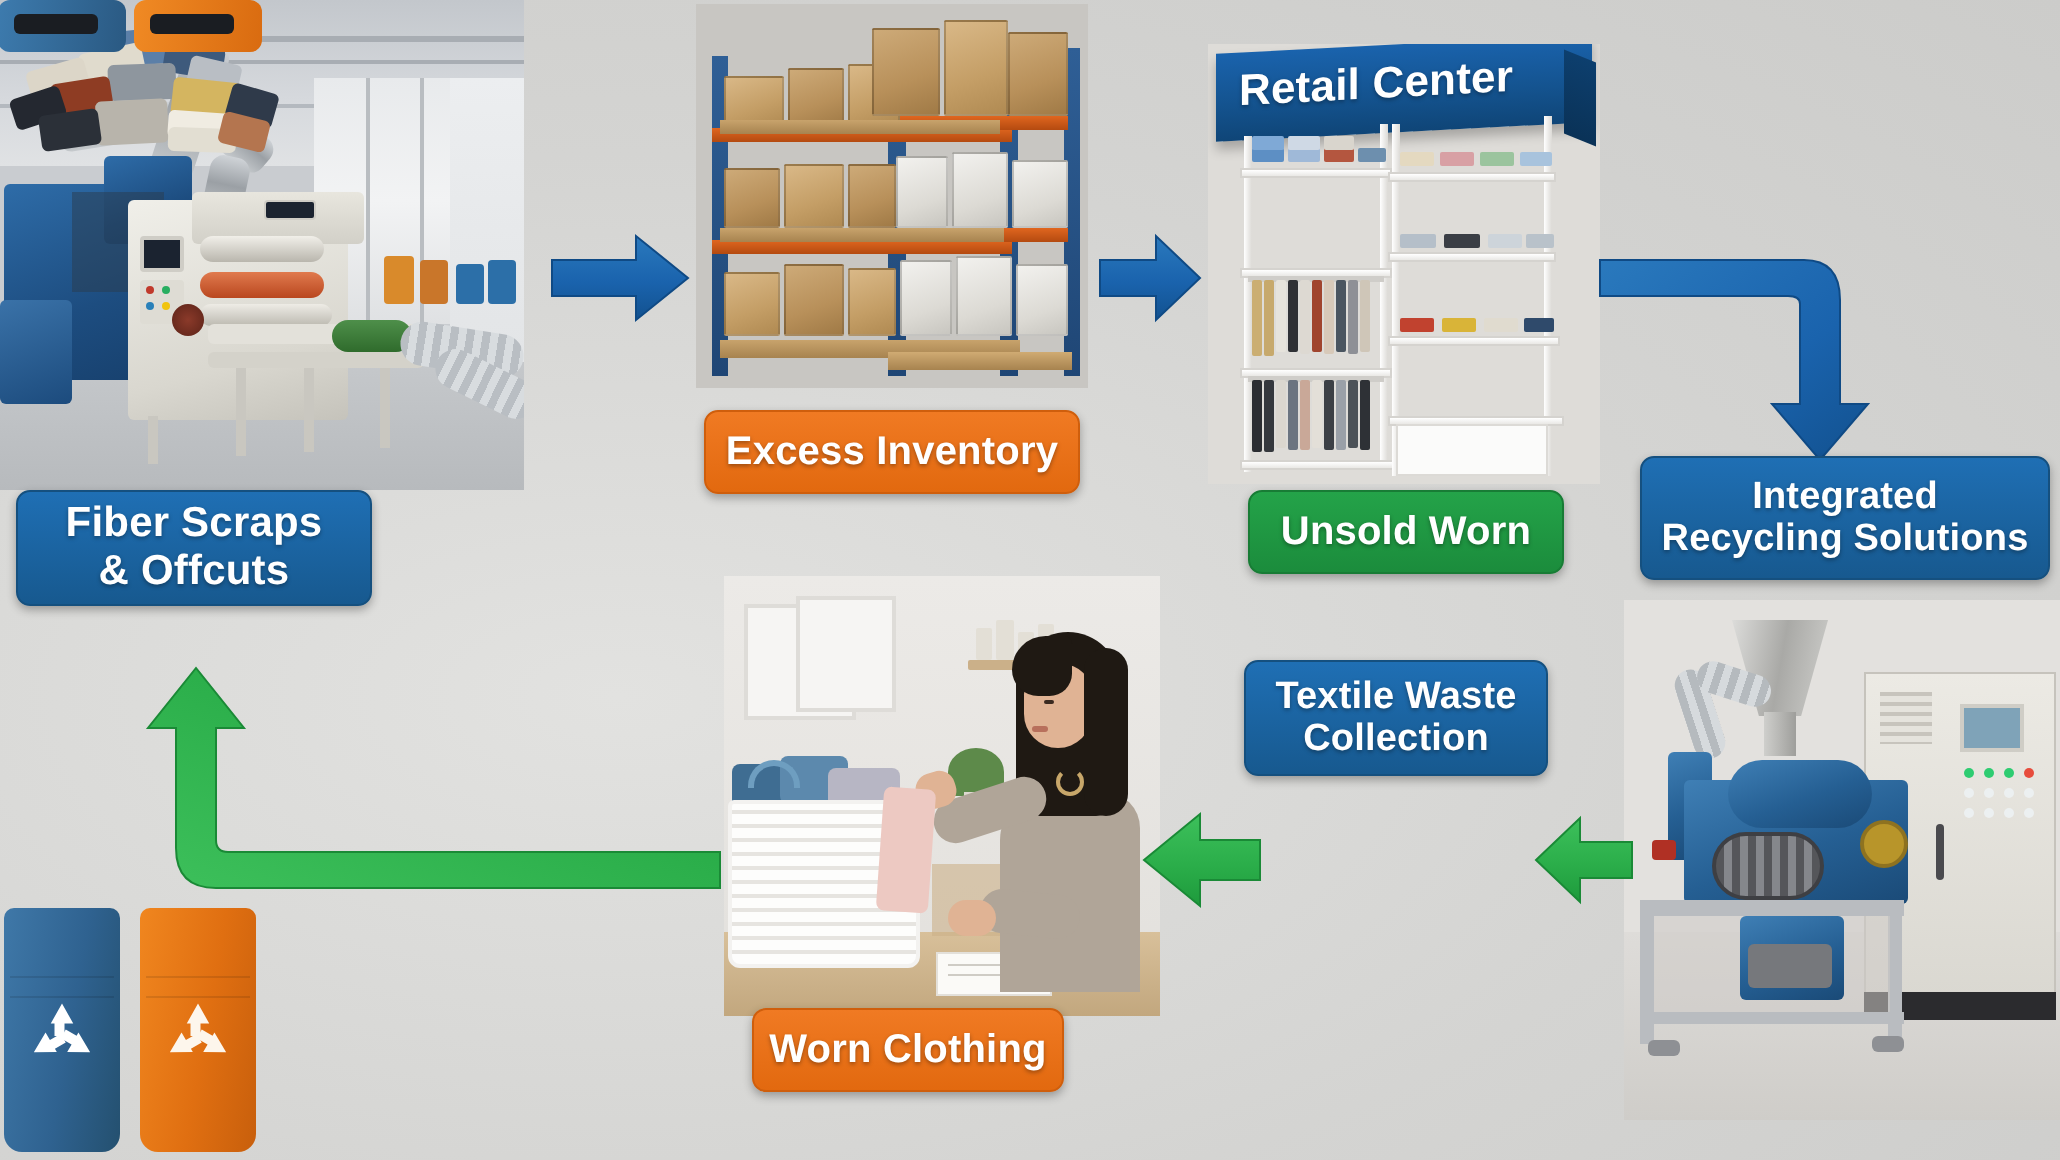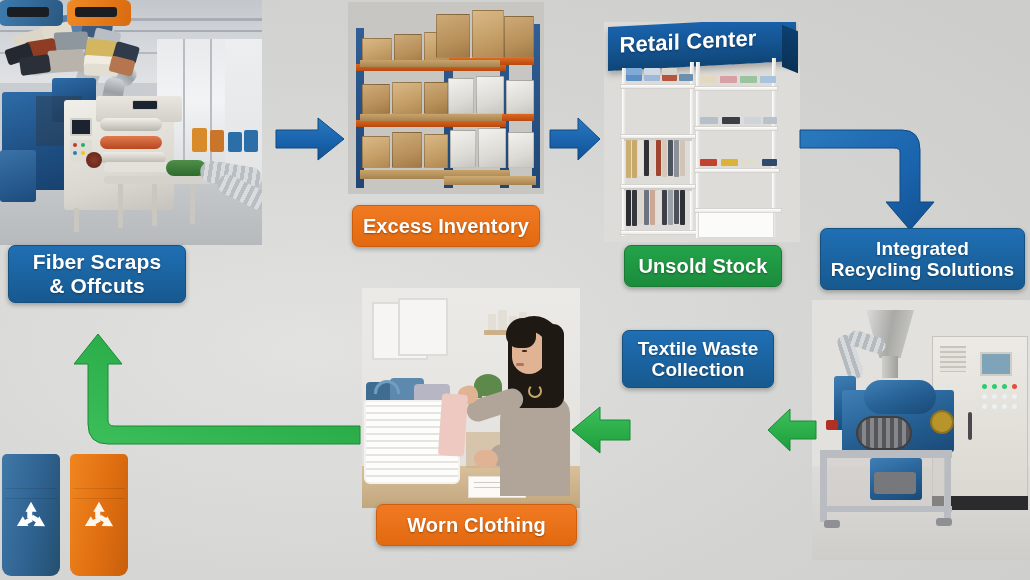--- a/index.html
+++ b/index.html
@@ -519,23 +519,23 @@
     </svg>
   </div>
 
   <div class="label blue" id="lbl-fiber" style="left:8px;top:245px;width:178px;height:58px;font-size:21px;">Fiber Scraps
 &amp; Offcuts</div>
 
   <div class="label orange" id="lbl-excess" style="left:352px;top:205px;width:188px;height:42px;font-size:20px;">Excess Inventory</div>
 
   <div class="label blue" id="lbl-retail" style="left:608px;top:24px;width:160px;height:36px;font-size:22px;border-radius:3px;background:transparent;border:none;box-shadow:none;transform:skewY(-3deg);">Retail Center</div>
 
-  <div class="label green" id="lbl-unsold" style="left:624px;top:245px;width:158px;height:42px;font-size:20px;">Unsold Stock</div>
+  <div class="label green" id="lbl-unsold" style="left:624px;top:245px;width:158px;height:42px;font-size:20px;">Unsold Worn</div>
 
   <div class="label blue" id="lbl-textile" style="left:622px;top:330px;width:152px;height:58px;font-size:19px;">Textile Waste
 Collection</div>
 
   <div class="label blue" id="lbl-integrated" style="left:820px;top:228px;width:205px;height:62px;font-size:19px;">Integrated
 Recycling Solutions</div>
 
-  <div class="label orange" id="lbl-worn" style="left:376px;top:504px;width:201px;height:42px;font-size:20px;">Worn Clothing</div>
+  <div class="label orange" id="lbl-worn" style="left:376px;top:504px;width:156px;height:42px;font-size:20px;">Worn Clothing</div>
 
 </div>
 
 </body></html>

